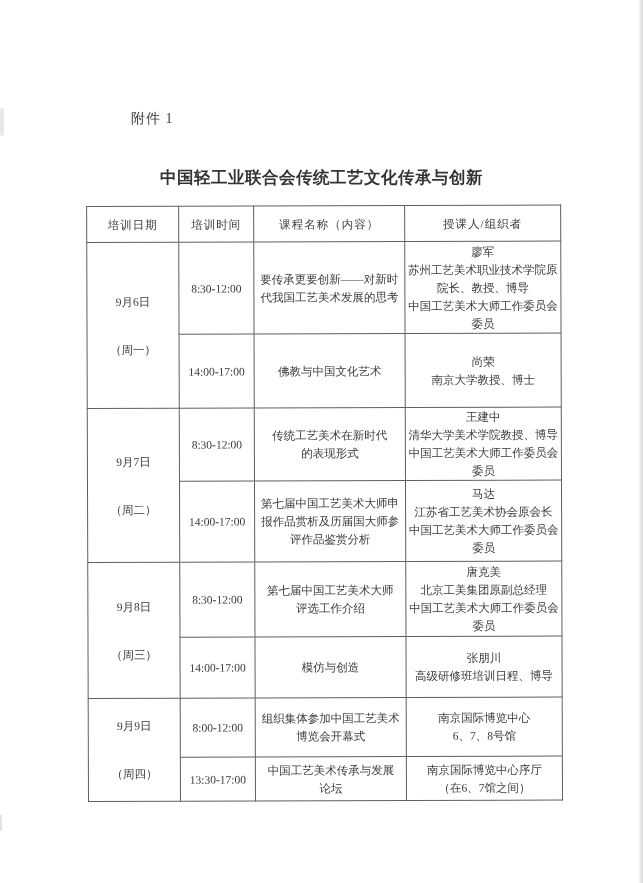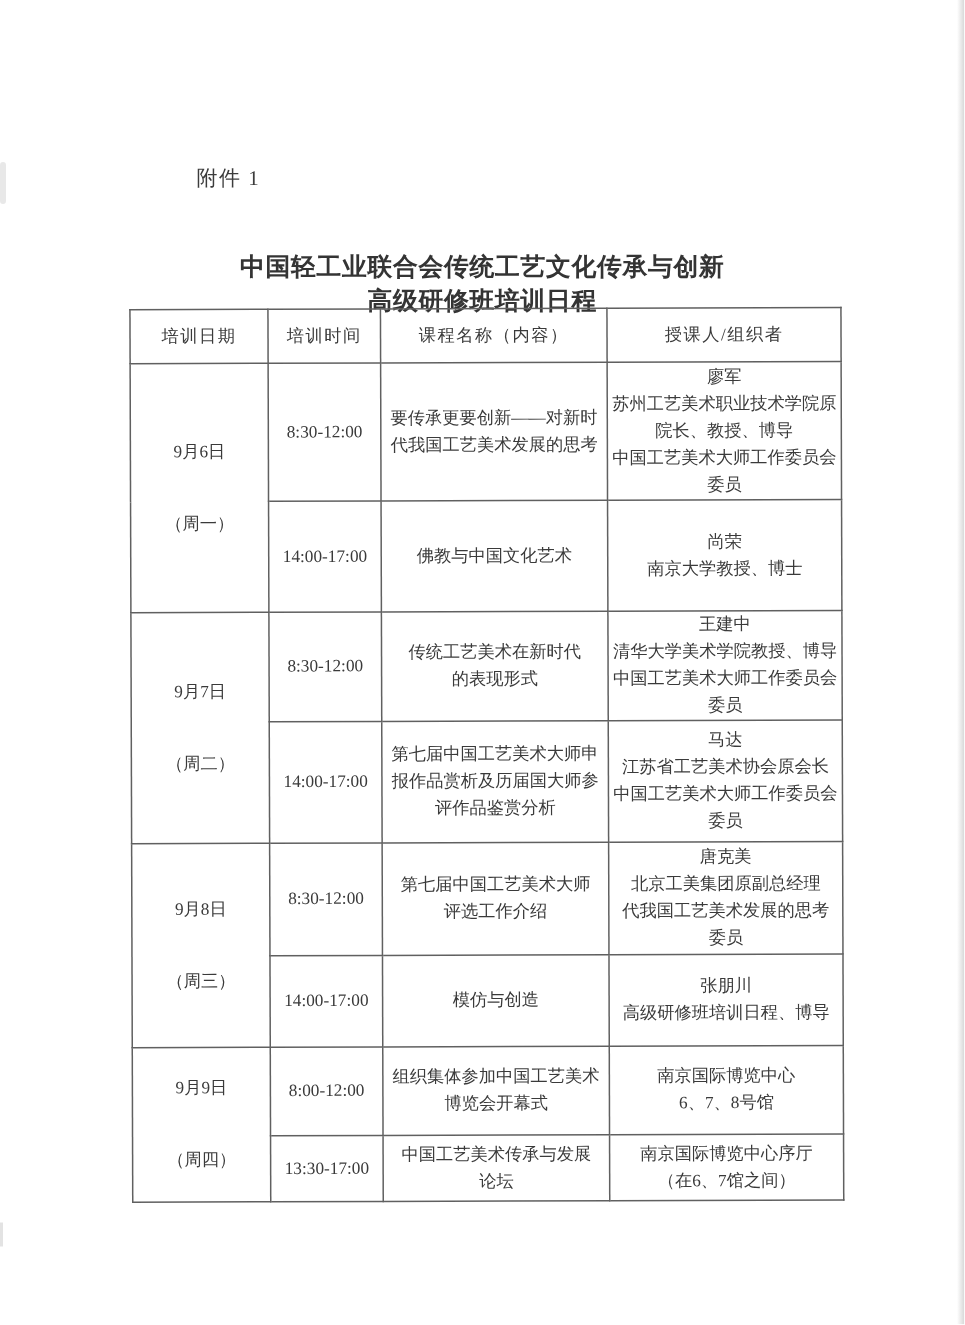--- a/index.html
+++ b/index.html
@@ -54,21 +54,20 @@
 <div class="page">
 
   <div class="edge-right"></div>
   <div class="smudge-a"></div>
   <div class="smudge-b"></div>
 
   <div class="attachment">附件 1</div>
 
   <div class="doc-title">
     <div>中国轻工业联合会传统工艺文化传承与创新</div>
-    <div>高级研修班培训日程</div>
   </div>
 
   <table class="schedule">
     <colgroup>
       <col style="width:92px">
       <col style="width:75px">
       <col style="width:151px">
       <col style="width:156px">
     </colgroup>
 
@@ -128,21 +127,21 @@
     <tr style="height:75px">
       <td rowspan="2">
         <div>9月8日</div>
         <div class="wk">（周三）</div>
       </td>
       <td>8:30-12:00</td>
       <td>第七届中国工艺美术大师
 评选工作介绍</td>
       <td>唐克美
 北京工美集团原副总经理
-代我国工艺美术发展的思考
+中国工艺美术大师工作委员会
 委员</td>
     </tr>
     <tr style="height:61px">
       <td>14:00-17:00</td>
       <td>模仿与创造</td>
       <td>张朋川
 高级研修班培训日程、博导</td>
     </tr>
 
     <tr style="height:54px">

